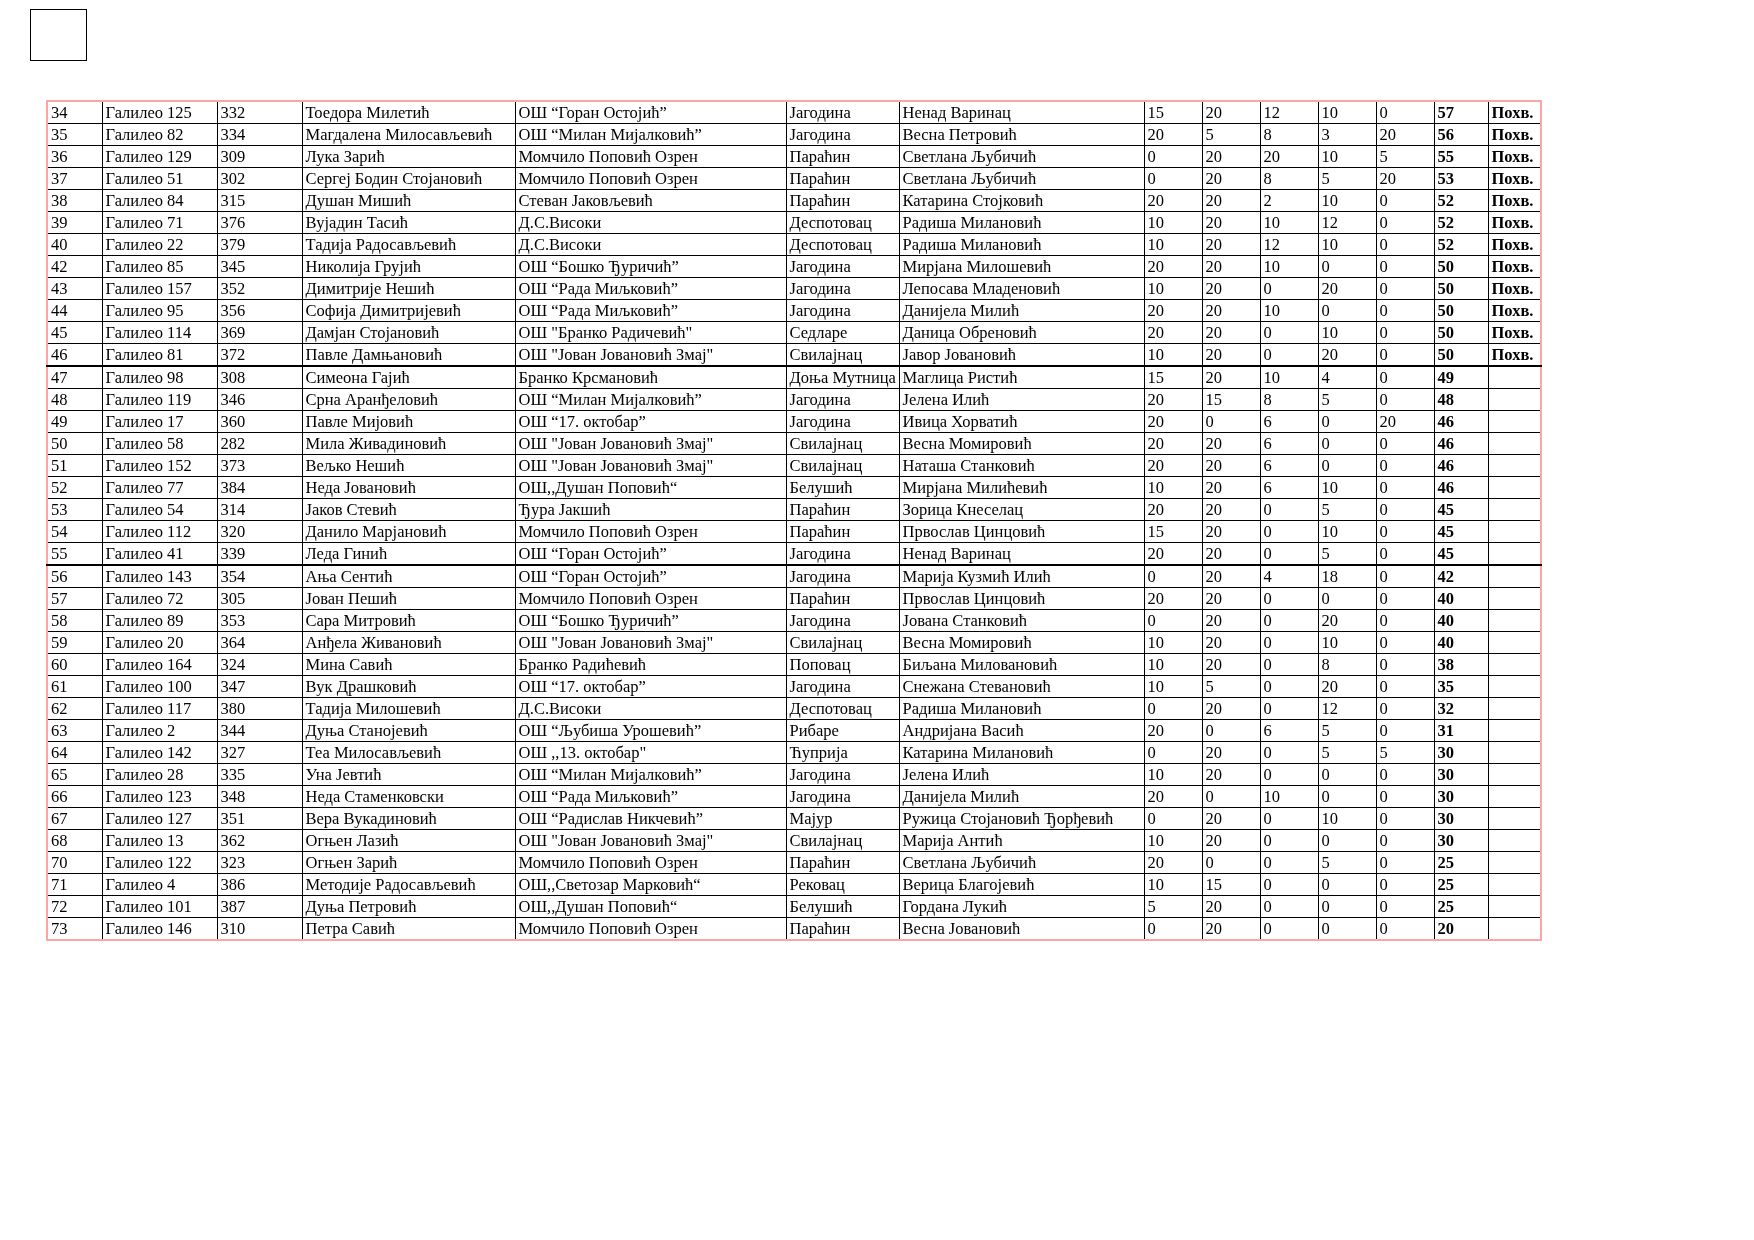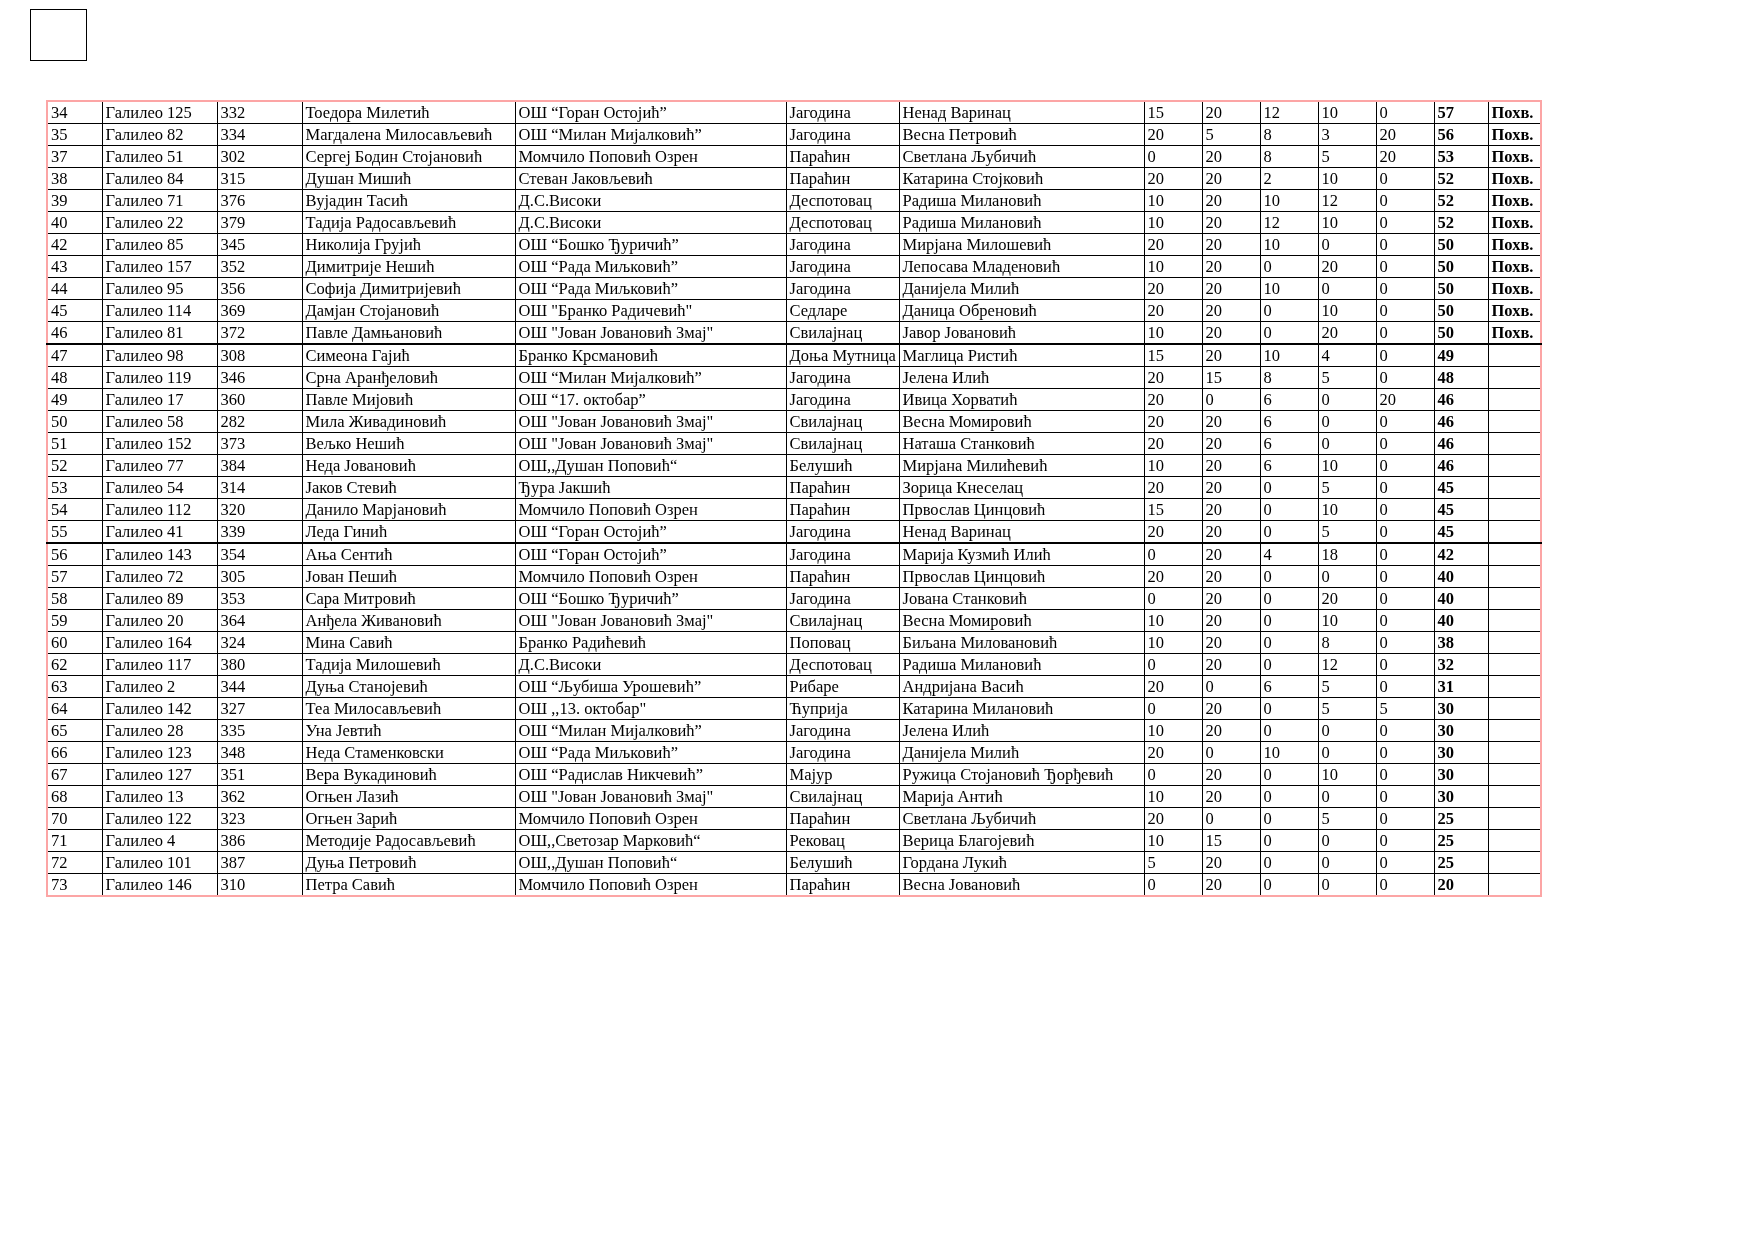--- a/index.html
+++ b/index.html
@@ -79,20 +79,36 @@
         <td class="col-teacher">Весна Петровић</td>
         <td class="col-s1">20</td>
         <td class="col-s2">5</td>
         <td class="col-s3">8</td>
         <td class="col-s4">3</td>
         <td class="col-s5">20</td>
         <td class="col-total">56</td>
         <td class="col-award">Похв.</td>
       </tr>
       <tr>
+        <td class="col-rank">36</td>
+        <td class="col-code">Галилео 129</td>
+        <td class="col-id">309</td>
+        <td class="col-name">Лука Зарић</td>
+        <td class="col-school">Момчило Поповић Озрен</td>
+        <td class="col-city">Параћин</td>
+        <td class="col-teacher">Светлана Љубичић</td>
+        <td class="col-s1">0</td>
+        <td class="col-s2">20</td>
+        <td class="col-s3">20</td>
+        <td class="col-s4">10</td>
+        <td class="col-s5">5</td>
+        <td class="col-total">55</td>
+        <td class="col-award">Похв.</td>
+      </tr>
+      <tr>
         <td class="col-rank">37</td>
         <td class="col-code">Галилео 51</td>
         <td class="col-id">302</td>
         <td class="col-name">Сергеј Бодин Стојановић</td>
         <td class="col-school">Момчило Поповић Озрен</td>
         <td class="col-city">Параћин</td>
         <td class="col-teacher">Светлана Љубичић</td>
         <td class="col-s1">0</td>
         <td class="col-s2">20</td>
         <td class="col-s3">8</td>
@@ -447,20 +463,36 @@
         <td class="col-teacher">Биљана Миловановић</td>
         <td class="col-s1">10</td>
         <td class="col-s2">20</td>
         <td class="col-s3">0</td>
         <td class="col-s4">8</td>
         <td class="col-s5">0</td>
         <td class="col-total">38</td>
         <td class="col-award"></td>
       </tr>
       <tr>
+        <td class="col-rank">61</td>
+        <td class="col-code">Галилео 100</td>
+        <td class="col-id">347</td>
+        <td class="col-name">Вук Драшковић</td>
+        <td class="col-school">ОШ “17. октобар”</td>
+        <td class="col-city">Јагодина</td>
+        <td class="col-teacher">Снежана Стевановић</td>
+        <td class="col-s1">10</td>
+        <td class="col-s2">5</td>
+        <td class="col-s3">0</td>
+        <td class="col-s4">20</td>
+        <td class="col-s5">0</td>
+        <td class="col-total">35</td>
+        <td class="col-award"></td>
+      </tr>
+      <tr>
         <td class="col-rank">62</td>
         <td class="col-code">Галилео 117</td>
         <td class="col-id">380</td>
         <td class="col-name">Тадија Милошевић</td>
         <td class="col-school">Д.С.Високи</td>
         <td class="col-city">Деспотовац</td>
         <td class="col-teacher">Радиша Милановић</td>
         <td class="col-s1">0</td>
         <td class="col-s2">20</td>
         <td class="col-s3">0</td>

